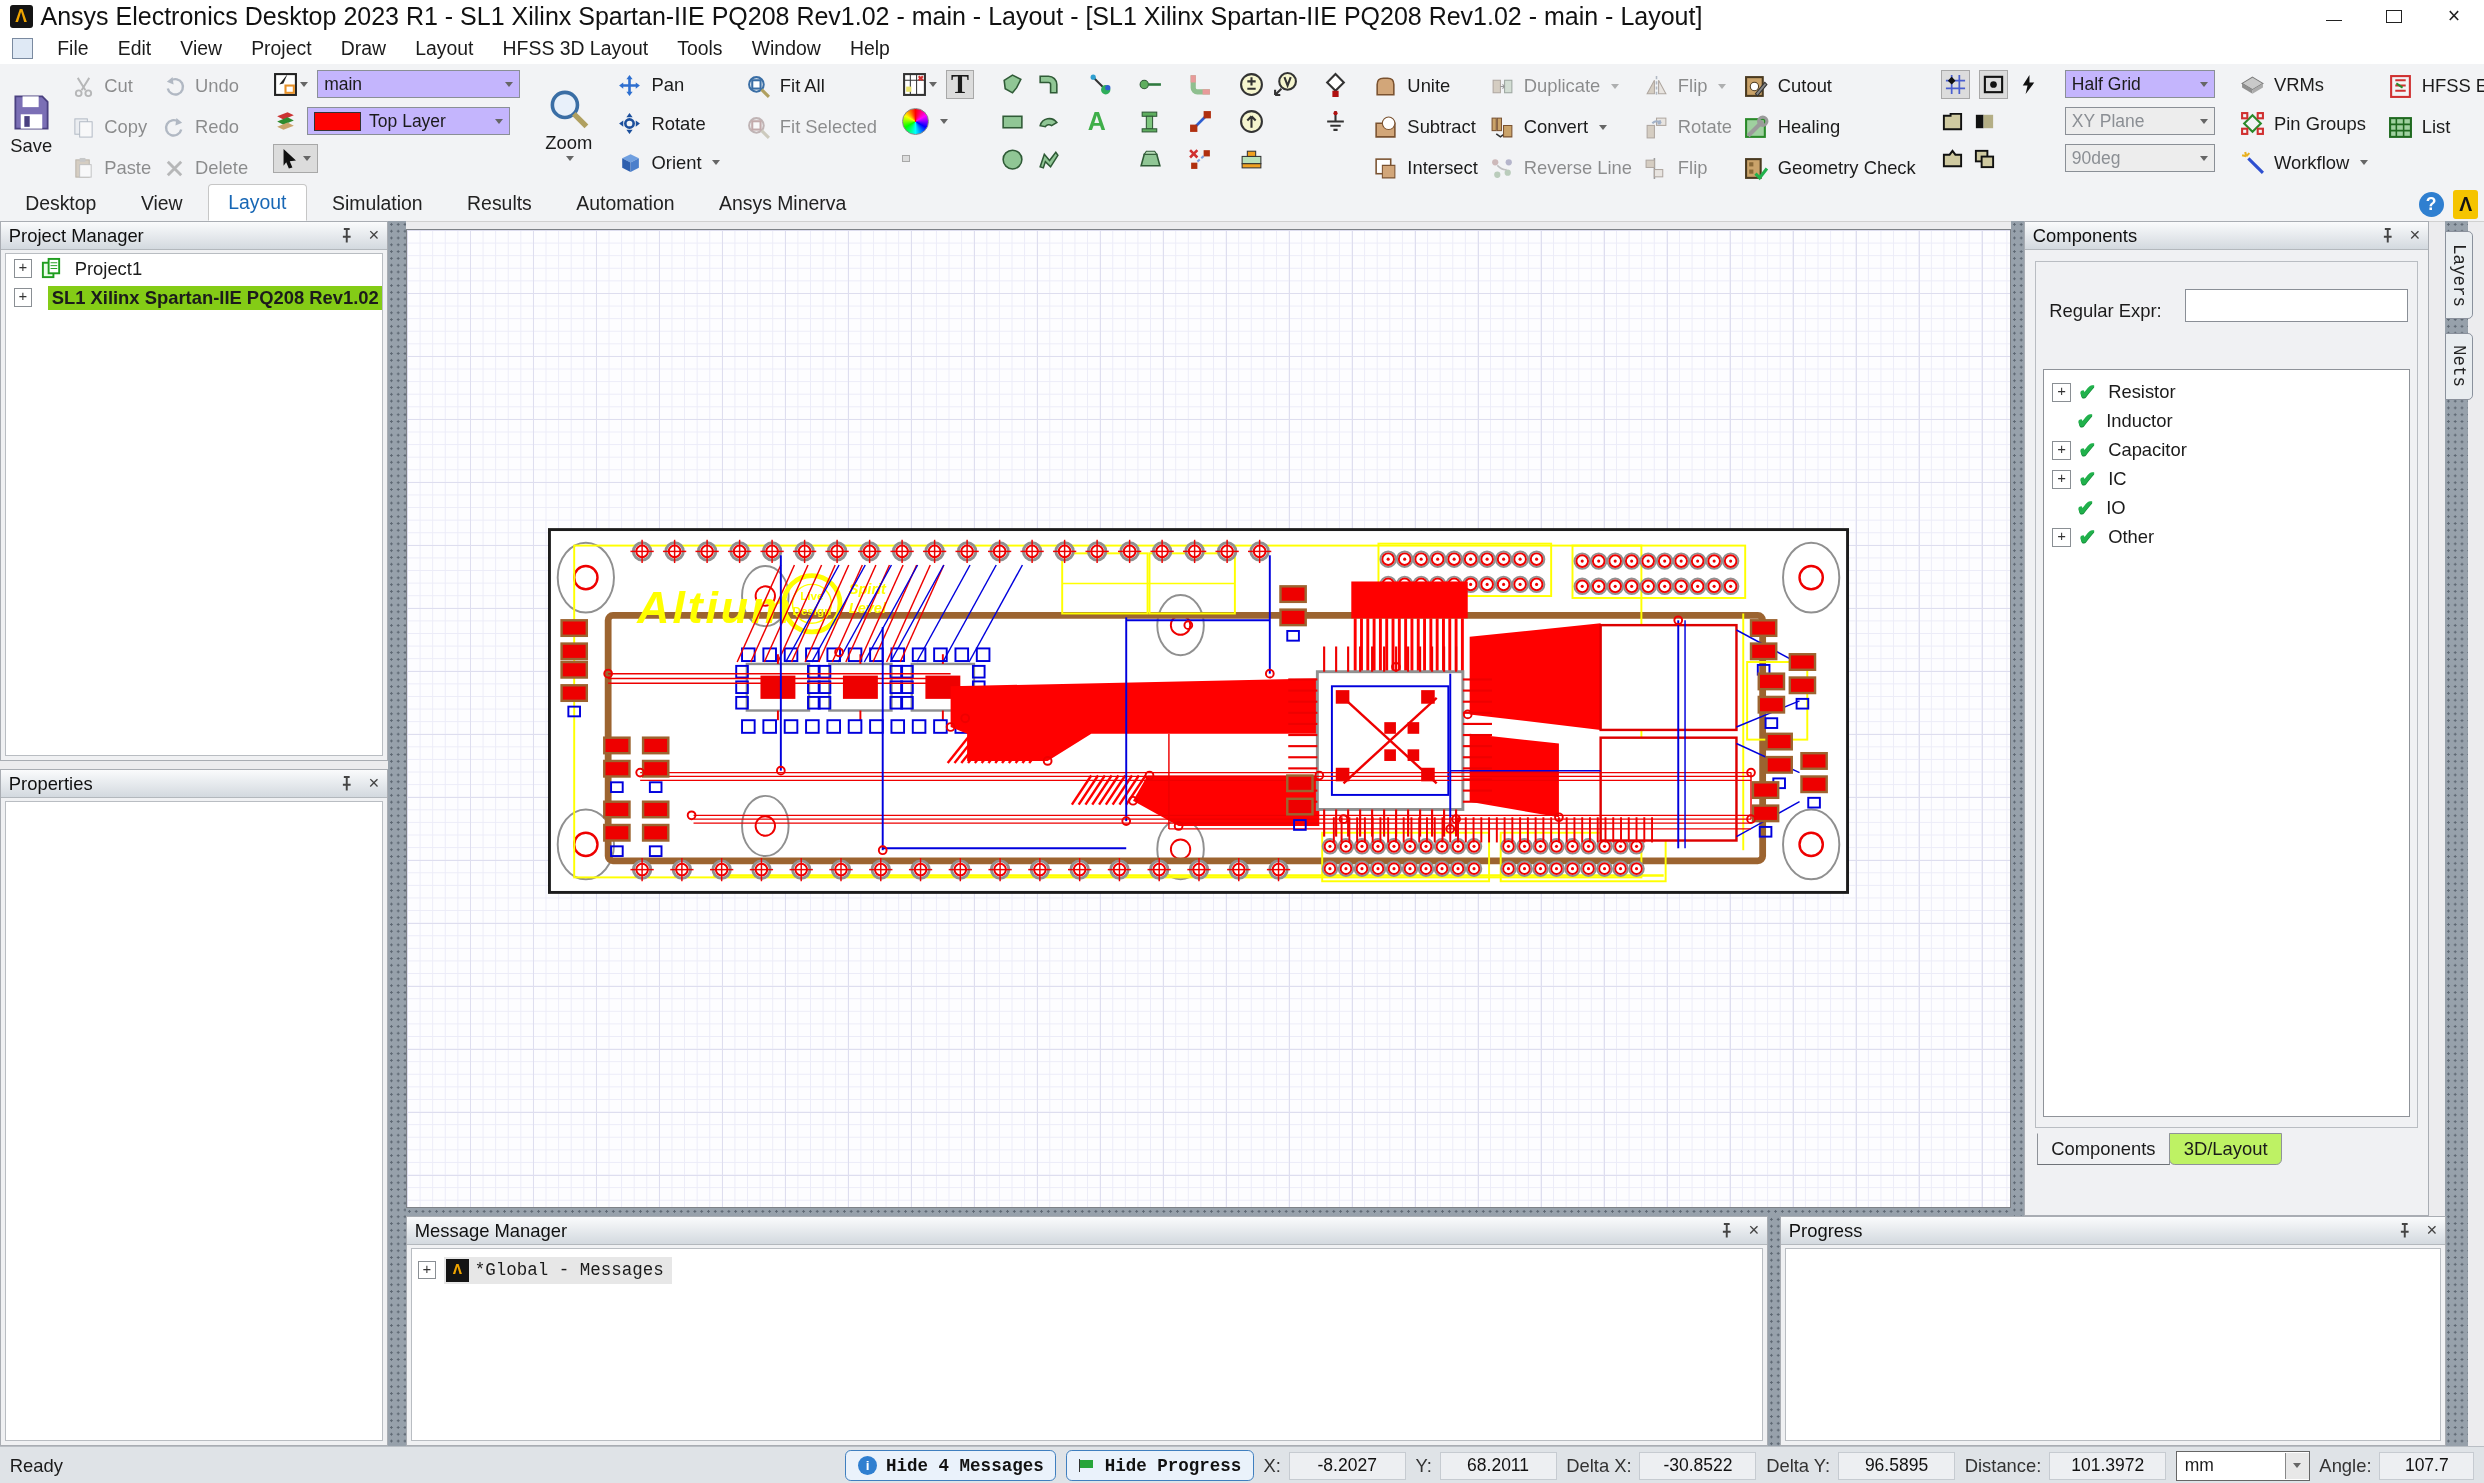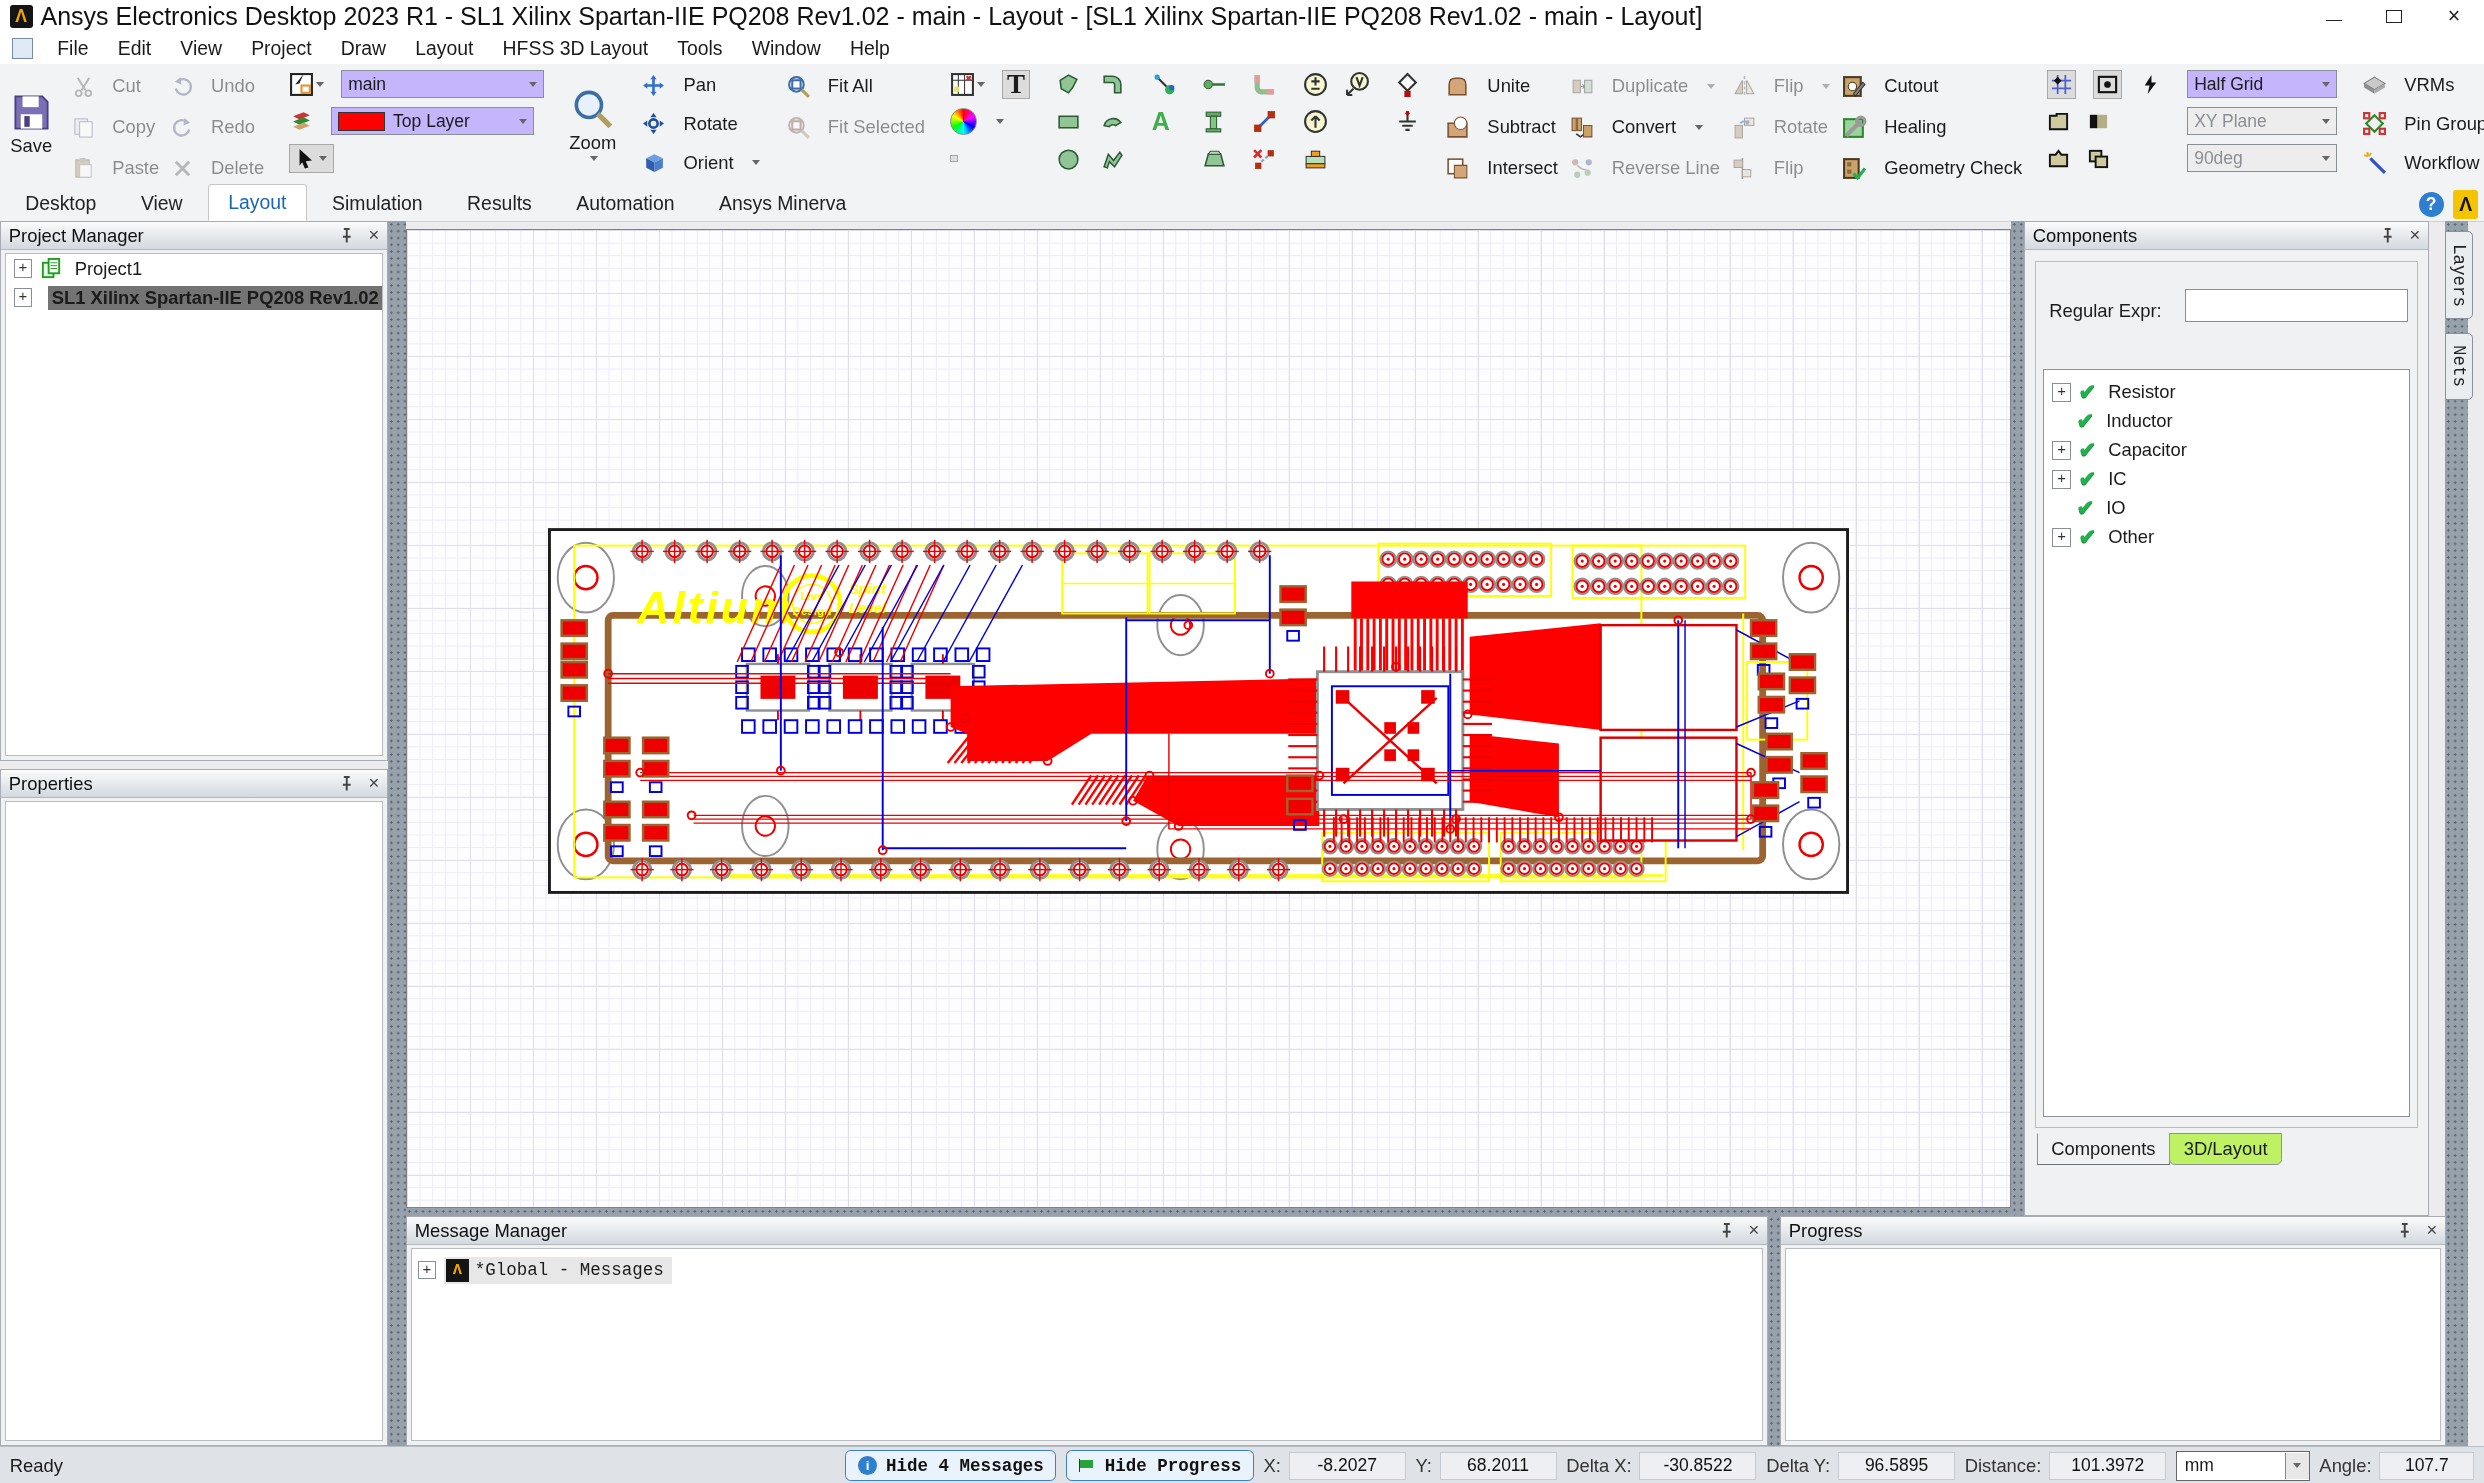--- a/index.html
+++ b/index.html
@@ -21,21 +21,21 @@
   
   #menubar{left:0;top:33px;width:2484px;height:31px;background:#ffffff;display:flex;align-items:center;gap:0;border-bottom:1px solid #e0e0e0;}
   .doc-ico{width:19.4px;height:19.4px;margin:0 9.7px 0 11.6px;border:1.9px solid #7a8aa0;background:#dfe9f5;}
   .menu-item{padding:0 14.6px;font-size:19.4px;height:31px;display:flex;align-items:center;}
 
   
   #toolbar{left:0;top:64px;width:2484px;height:120px;background:#f2f3f5;display:flex;align-items:stretch;border-bottom:1px solid #d6d6d6;overflow:hidden;}
   .tgroup{display:flex;flex-direction:column;justify-content:flex-start;padding:1.9px 3.9px;}
   .tcols{display:flex;align-items:stretch;}
   .vsep{width:1px;background:#c9cacc;margin:5.8px 2.9px;}
-  .trow{display:flex;align-items:center;gap:17px;height:39px;padding:0 4.9px;font-size:18.4px;white-space:nowrap;border:1px solid transparent;border-radius:2.9px;}
+  .trow{display:flex;align-items:center;gap:9px;height:39px;padding:0 4.9px;font-size:18.4px;white-space:nowrap;border:1px solid transparent;border-radius:2.9px;}
   .trow2{height:35px;}
   .bigbtn{display:flex;flex-direction:column;align-items:center;justify-content:center;padding:1.9px 9.7px;font-size:18.4px;gap:1.9px;border-radius:2.9px;}
   .dis{opacity:.48;filter:grayscale(55%);}
   .on{background:#dcdcdc;border:1px solid #a8a8a8;}
   .caret{width:0;height:0;border-left:4.9px solid transparent;border-right:4.9px solid transparent;border-top:5.8px solid #666;margin-left:1.9px;}
   .combo{display:flex;align-items:center;border:1px solid #8a8f96;background:#c4b5fd;height:26px;width:189px;padding:0 5.8px;font-size:17.5px;gap:7.8px;}
   .combo .caret{margin-left:auto;}
   .combo.discombo{background:#ededed;color:#8b8f94;}
   .swatch{width:45px;height:16.5px;background:#ff0000;border:1px solid #333;}
   .ic{display:block;}
@@ -56,21 +56,21 @@
   
   .dots{background-color:#97a1ab;background-image:radial-gradient(#5d6772 26%,transparent 28%);background-size:6.8px 6.8px;}
   .panel{background:#f0f1f3;border:1px solid #a9adb3;box-sizing:border-box;}
   .ptitle{height:27px;background:linear-gradient(#fafbfc,#d3d9df);border-bottom:1px solid #b3b8bd;display:flex;align-items:center;padding:0 7.8px;font-size:18.4px;color:#101010;}
   .ptools{margin-left:auto;display:flex;align-items:center;gap:13.6px;}
   .pinico,.closeico{color:#444;font-size:18.4px;line-height:1;}
   .pcontent{position:absolute;left:3.9px;right:3.9px;top:31px;bottom:3.9px;background:#ffffff;border:1px solid #b9bdc2;overflow:hidden;}
 
   .treerow{display:flex;align-items:center;gap:7.8px;height:29px;font-size:18.4px;padding-left:7.8px;white-space:nowrap;}
   .treerow .lbl{padding:1px 3.9px;}
-  .treerow.sel .lbl{background:#737373;font-weight:bold;}
+  .treerow.sel .lbl{background:#84cc16;font-weight:bold;}
   .expander{width:16.5px;height:16.5px;border:1px solid #8a8f94;background:#fff;display:flex;align-items:center;justify-content:center;font-size:14.6px;line-height:1;color:#333;font-family:"Liberation Mono",monospace;flex:none;}
   .noexp{width:16.5px;height:16.5px;flex:none;}
   .check{color:#21b14c;font-size:21.3px;font-weight:bold;text-shadow:0 1px 0 #128a36;}
 
   
   #canvas{left:406px;top:229px;width:1605px;height:979px;border:1.9px solid #7e8287;box-sizing:border-box;
     background-color:#fdfdff;
     background-image:
       linear-gradient(#dedeef 1px,transparent 1px),linear-gradient(90deg,#dedeef 1px,transparent 1px),
       linear-gradient(#ececf8 1px,transparent 1px),linear-gradient(90deg,#ececf8 1px,transparent 1px);

